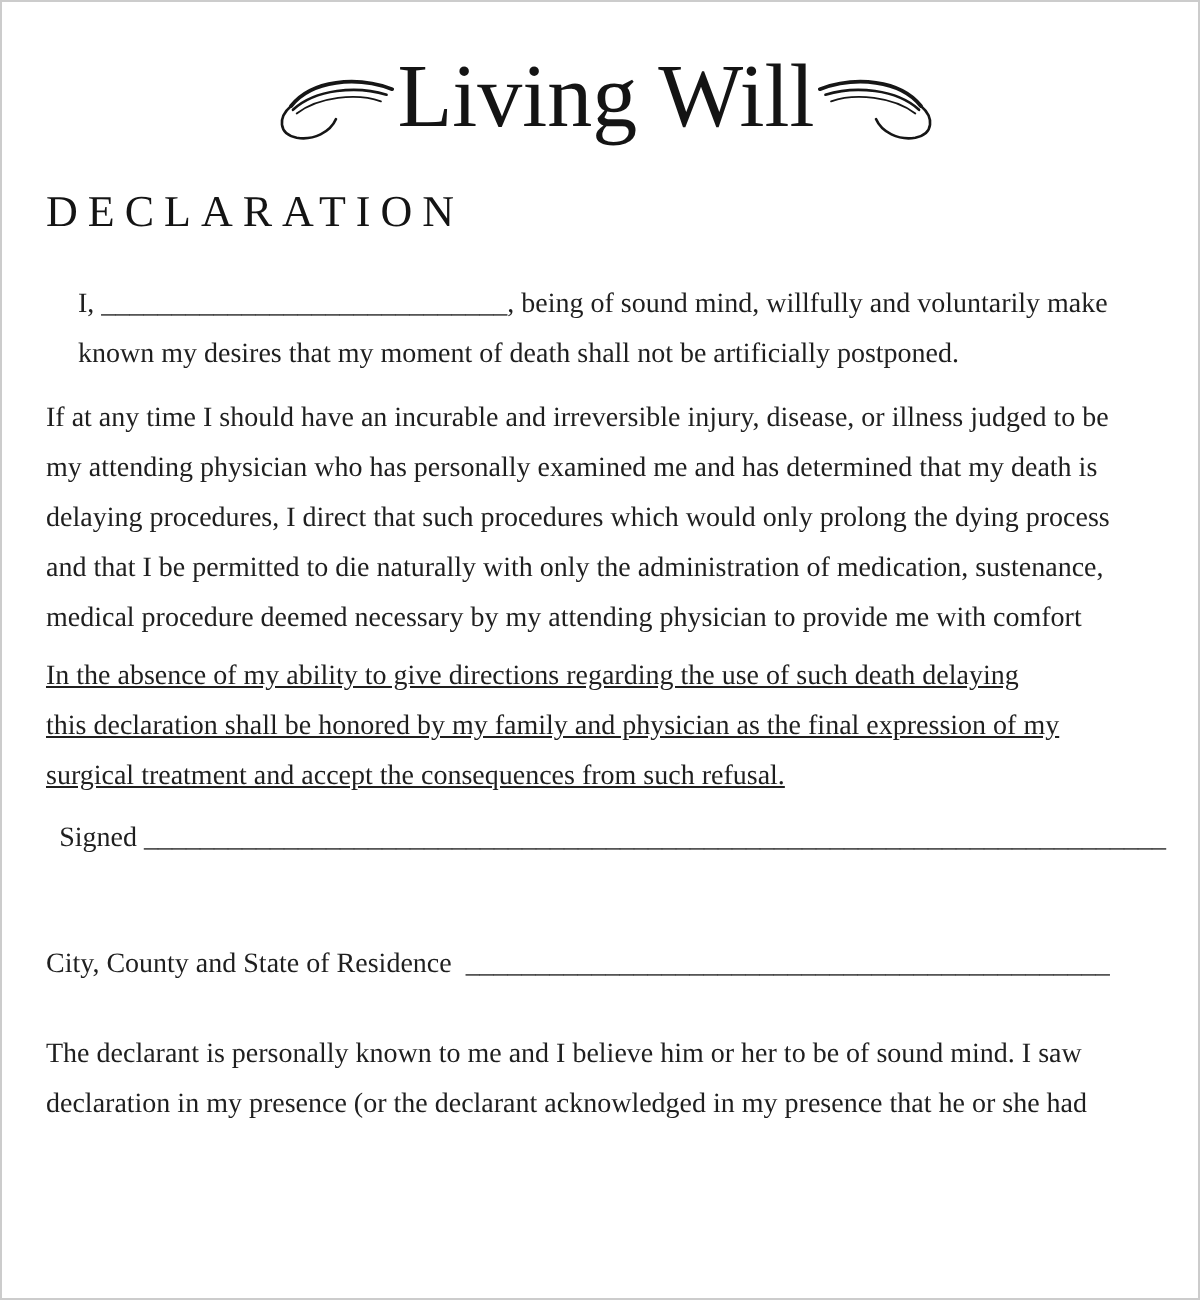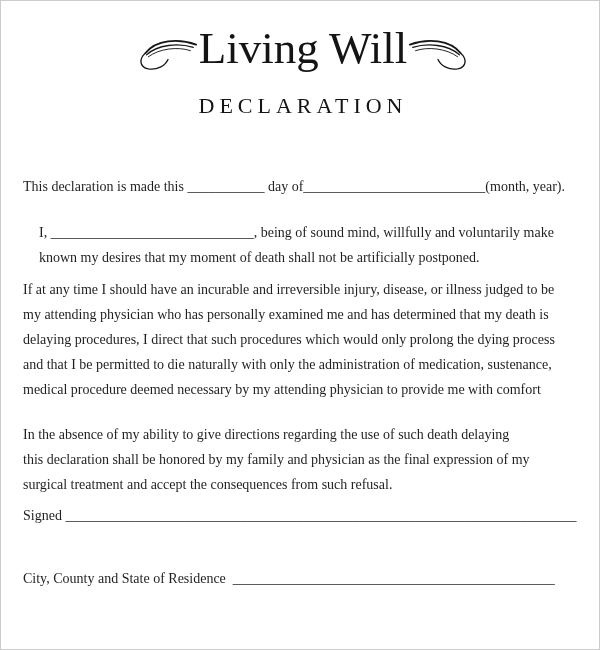--- a/index.html
+++ b/index.html
@@ -42,40 +42,40 @@
   }
   .flourish {
     width: 58px;
     height: 40px;
     margin-top: 10px;
     flex: 0 0 auto;
   }
   .flourish.mirrored { transform: scaleX(-1); }
   .doc-subtitle {
     margin: 20px 0 0 0;
-    text-align: center;
+    text-align: left;
     font-size: 22px;
     line-height: 26px;
     font-weight: 400;
     letter-spacing: 5px;
     color: var(--heading);
   }
   .para {
     margin: 0;
     font-size: 14px;
     line-height: 25px;
     white-space: pre-wrap;
     word-break: normal;
     color: var(--text);
   }
   .m-date      { margin-top: 55px; }
   .m-declarant { margin-top: 21px; margin-left: 16px; }
   .m-condition { margin-top: 7px; }
-  .m-absence   { margin-top: 20px;  }
-  .m-signed    { margin-top: 6px;  }
+  .m-absence   { margin-top: 4px; text-decoration: underline;  }
+  .m-signed    { margin-top: 6px; text-align: right;  }
   .m-residence { margin-top: 38px; }
   .m-witness   { margin-top: 20px; }
 </style>
 </head>
 <body>
 
 <div class="page">
 
   <header class="title-row">
     <svg class="flourish" viewBox="0 0 62 42" fill="none" stroke="#161616" stroke-linecap="round">
@@ -89,28 +89,29 @@
       <path d="M7 21 C 0 27, 0 36, 10 38 C 19 39.5, 28 35, 31 28" stroke-width="1.4"></path>
       <path d="M7 21 C 18 7, 42 5, 61 12" stroke-width="2"></path>
       <path d="M8 23 C 20 12, 42 10, 58 15" stroke-width="1.4"></path>
       <path d="M10 25 C 22 16, 42 14, 55 18.5" stroke-width="1"></path>
     </svg>
   </header>
 
   <h2 class="doc-subtitle">DECLARATION</h2>
 
   <main>
-    <p class="para m-date">This declaration is made this ___________ day of__________________________(month, year).</p>
     <p class="para m-declarant">I, _____________________________, being of sound mind, willfully and voluntarily make
 known my desires that my moment of death shall not be artificially postponed.</p>
     <p class="para m-condition">If at any time I should have an incurable and irreversible injury, disease, or illness judged to be
 my attending physician who has personally examined me and has determined that my death is
 delaying procedures, I direct that such procedures which would only prolong the dying process
 and that I be permitted to die naturally with only the administration of medication, sustenance,
 medical procedure deemed necessary by my attending physician to provide me with comfort</p>
     <p class="para m-absence">In the absence of my ability to give directions regarding the use of such death delaying
 this declaration shall be honored by my family and physician as the final expression of my
 surgical treatment and accept the consequences from such refusal.</p>
     <p class="para m-signed">Signed _________________________________________________________________________</p>
     <p class="para m-residence">City, County and State of Residence  ______________________________________________</p>
+    <p class="para m-witness">The declarant is personally known to me and I believe him or her to be of sound mind. I saw
+declaration in my presence (or the declarant acknowledged in my presence that he or she had</p>
   </main>
 
 </div>
 
 </body></html>

